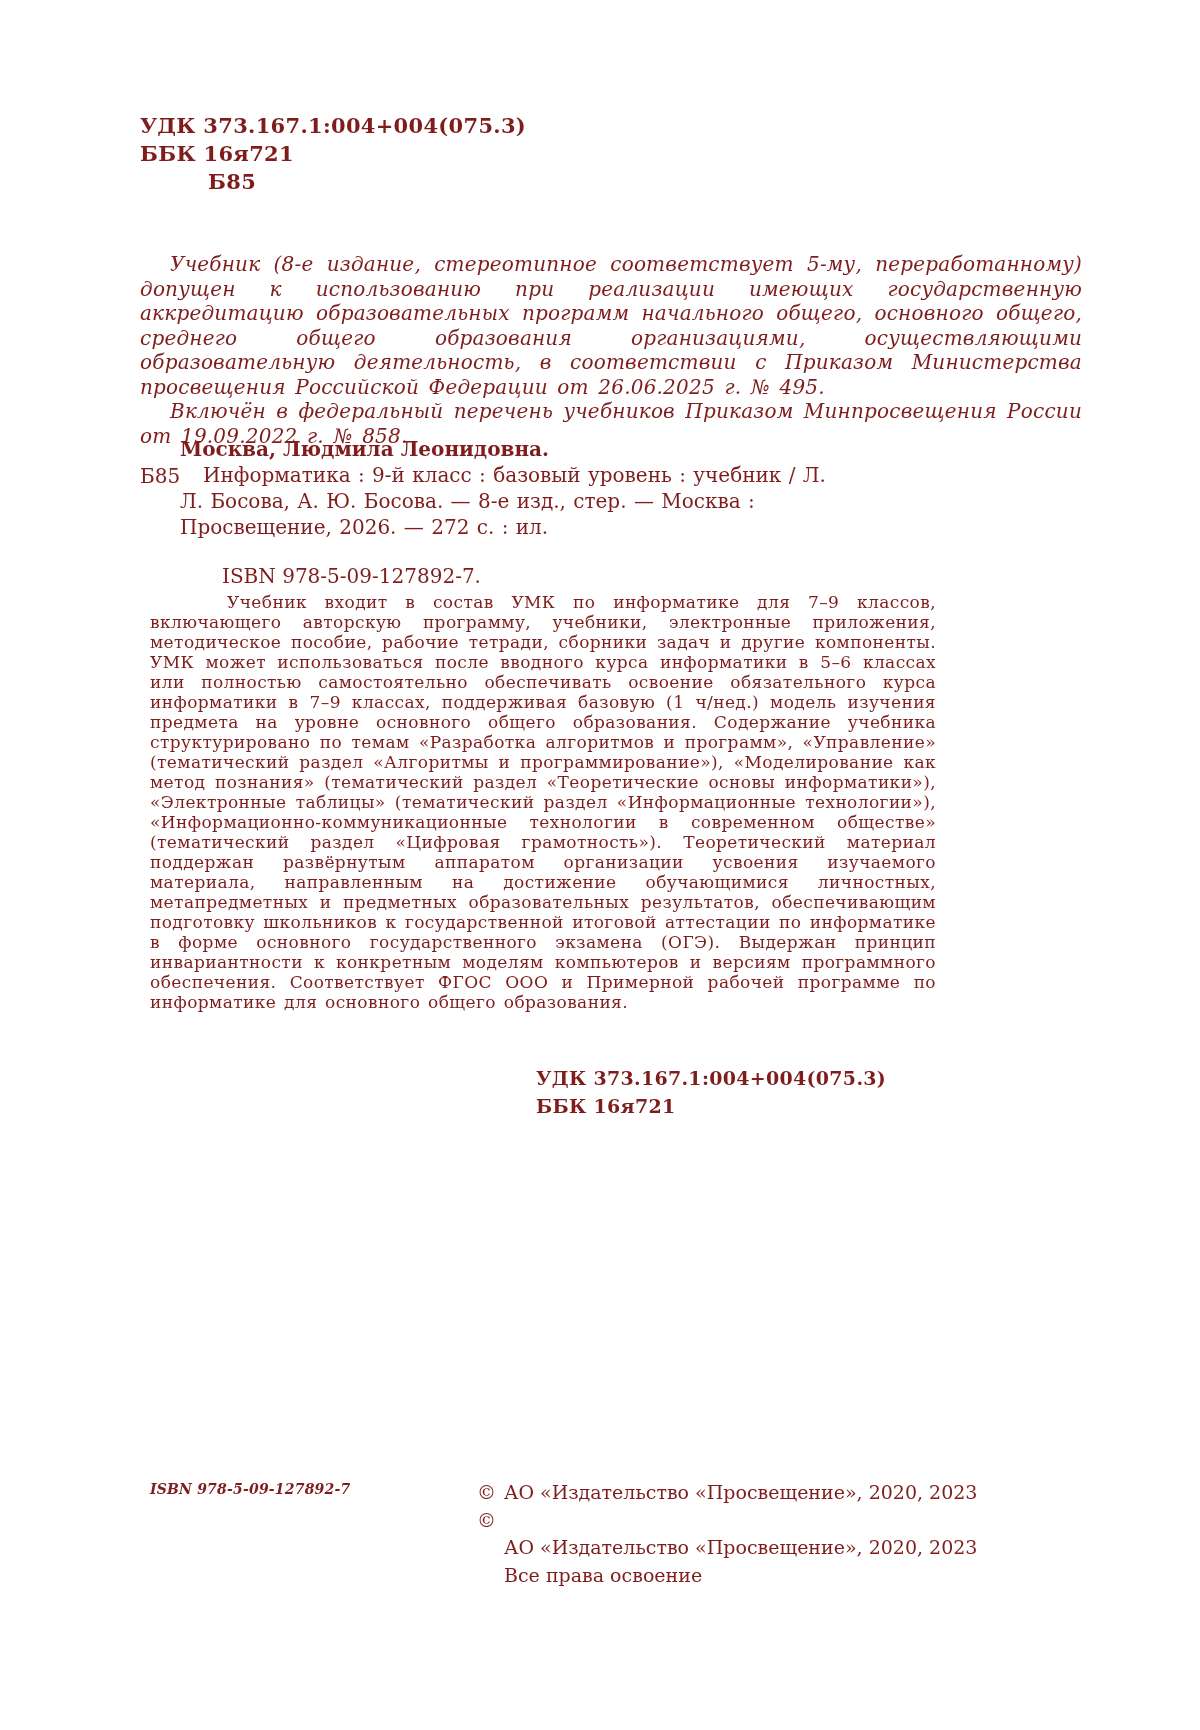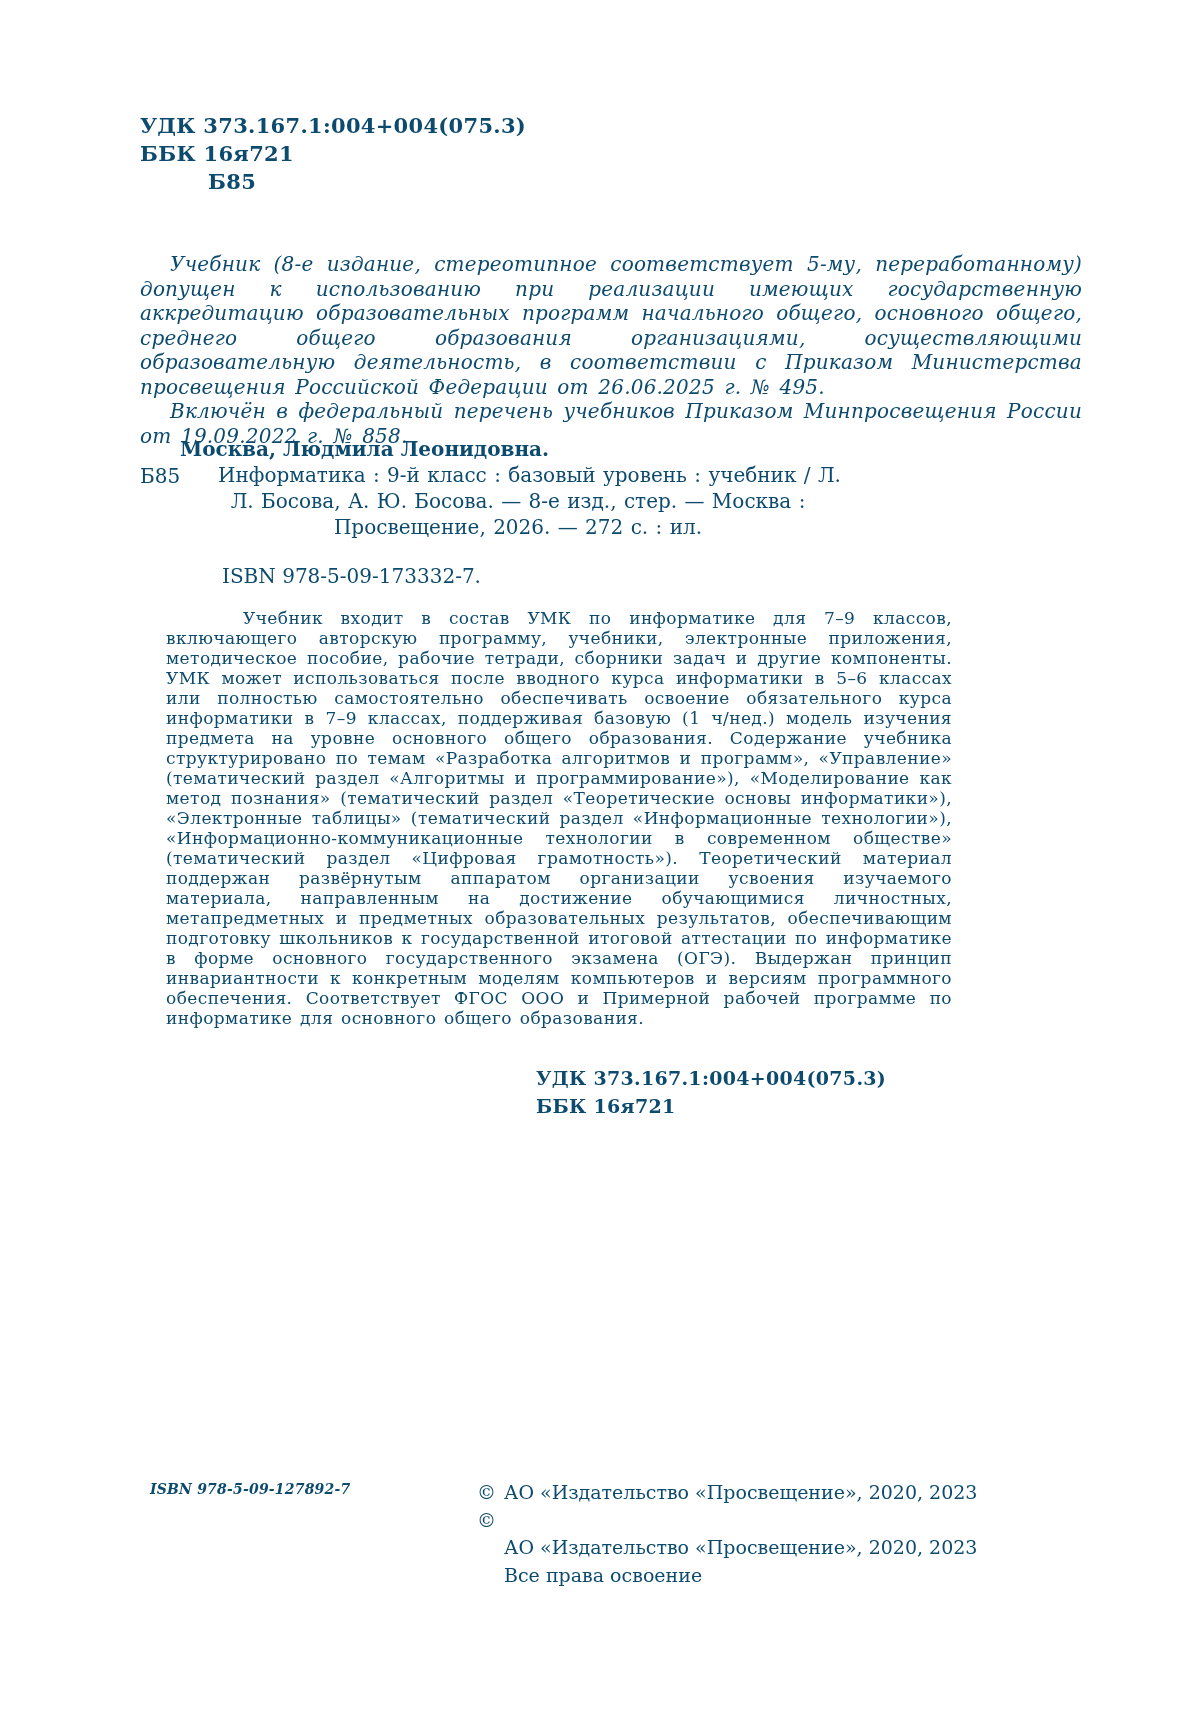--- a/index.html
+++ b/index.html
@@ -5,21 +5,21 @@
   html, body {
     margin: 0;
     padding: 0;
     background: #ffffff;
   }
   .page {
     position: relative;
     width: 1200px;
     height: 1730px;
     background: #ffffff;
-    color: #0c4a6e;
+    color: #7f1d1d;
     font-family: "DejaVu Serif", "Liberation Serif", serif;
     overflow: hidden;
   }
 
   
   .top-codes {
     position: absolute;
     left: 140px;
     top: 112px;
     font-size: 21px;
@@ -66,37 +66,36 @@
     font-weight: bold;
     font-size: 20px;
     line-height: 26px;
   }
   .catalog .desc {
     margin: 0;
     font-size: 20px;
     line-height: 26px;
     text-indent: 23px;
     word-spacing: 1px;
-    text-align: center;
   }
   .isbn-top {
     position: absolute;
     left: 222px;
     top: 563px;
     font-size: 20px;
     line-height: 26px;
   }
 
   
   .annotation {
     position: absolute;
     left: 150px;
     top: 592px;
     width: 786px;
-    margin: 16px;
+    margin: 0;
     font-size: 17px;
     line-height: 20px;
     text-align: justify;
     text-indent: 77px;
     letter-spacing: 0.4px;
     word-spacing: 2px;
   }
 
   
   .bottom-codes {
@@ -151,21 +150,21 @@
     <p>Включён в федеральный перечень учебников Приказом Минпросвещения России от 19.09.2022 г. № 858.</p>
   </div>
 
   <div class="catalog-code">Б85</div>
 
   <div class="catalog">
     <p class="author">Москва, Людмила Леонидовна.</p>
     <p class="desc">Информатика : 9-й класс : базовый уровень : учебник / Л. Л. Босова, А. Ю. Босова. — 8-е изд., стер. — Москва : Просвещение, 2026. — 272 с. : ил.</p>
   </div>
 
-  <div class="isbn-top">ISBN 978-5-09-173332-7.</div>
+  <div class="isbn-top">ISBN 978-5-09-127892-7.</div>
 
   <p class="annotation">Учебник входит в состав УМК по информатике для 7–9 классов, включающего авторскую программу, учебники, электронные приложения, методическое пособие, рабочие тетради, сборники задач и другие компоненты. УМК может использоваться после вводного курса информатики в 5–6 классах или полностью самостоятельно обеспечивать освоение обязательного курса информатики в 7–9 классах, поддерживая базовую (1 ч/нед.) модель изучения предмета на уровне основного общего образования. Содержание учебника структурировано по темам «Разработка алгоритмов и программ», «Управление» (тематический раздел «Алгоритмы и программирование»), «Моделирование как метод познания» (тематический раздел «Теоретические основы информатики»), «Электронные таблицы» (тематический раздел «Информационные технологии»), «Информационно-коммуникационные технологии в современном обществе» (тематический раздел «Цифровая грамотность»). Теоретический материал поддержан развёрнутым аппаратом организации усвоения изучаемого материала, направленным на достижение обучающимися личностных, метапредметных и предметных образовательных результатов, обеспечивающим подготовку школьников к государственной итоговой аттестации по информатике в форме основного государственного экзамена (ОГЭ). Выдержан принцип инвариантности к конкретным моделям компьютеров и версиям программного обеспечения. Соответствует ФГОС ООО и Примерной рабочей программе по информатике для основного общего образования.</p>
 
   <div class="bottom-codes">
     <div>УДК 373.167.1:004+004(075.3)</div>
     <div>ББК 16я721</div>
   </div>
 
   <div class="footer-isbn">ISBN 978-5-09-127892-7</div>
 

